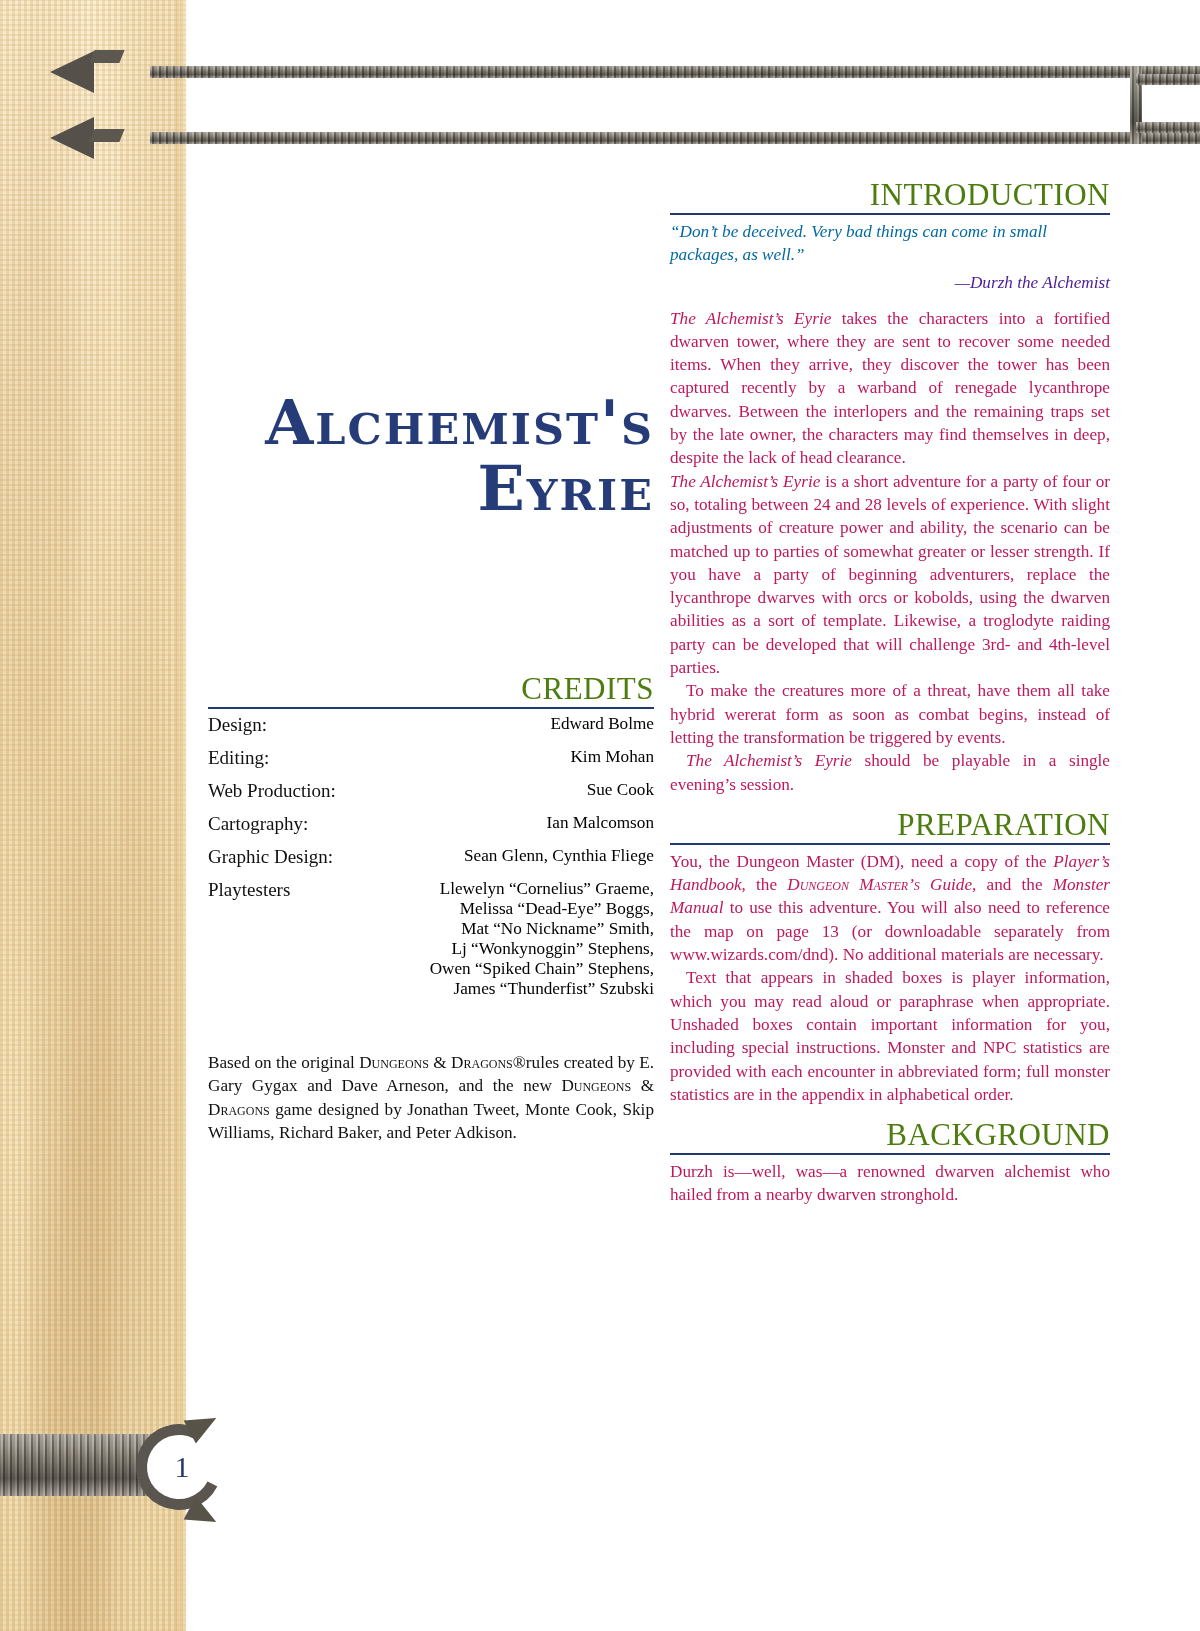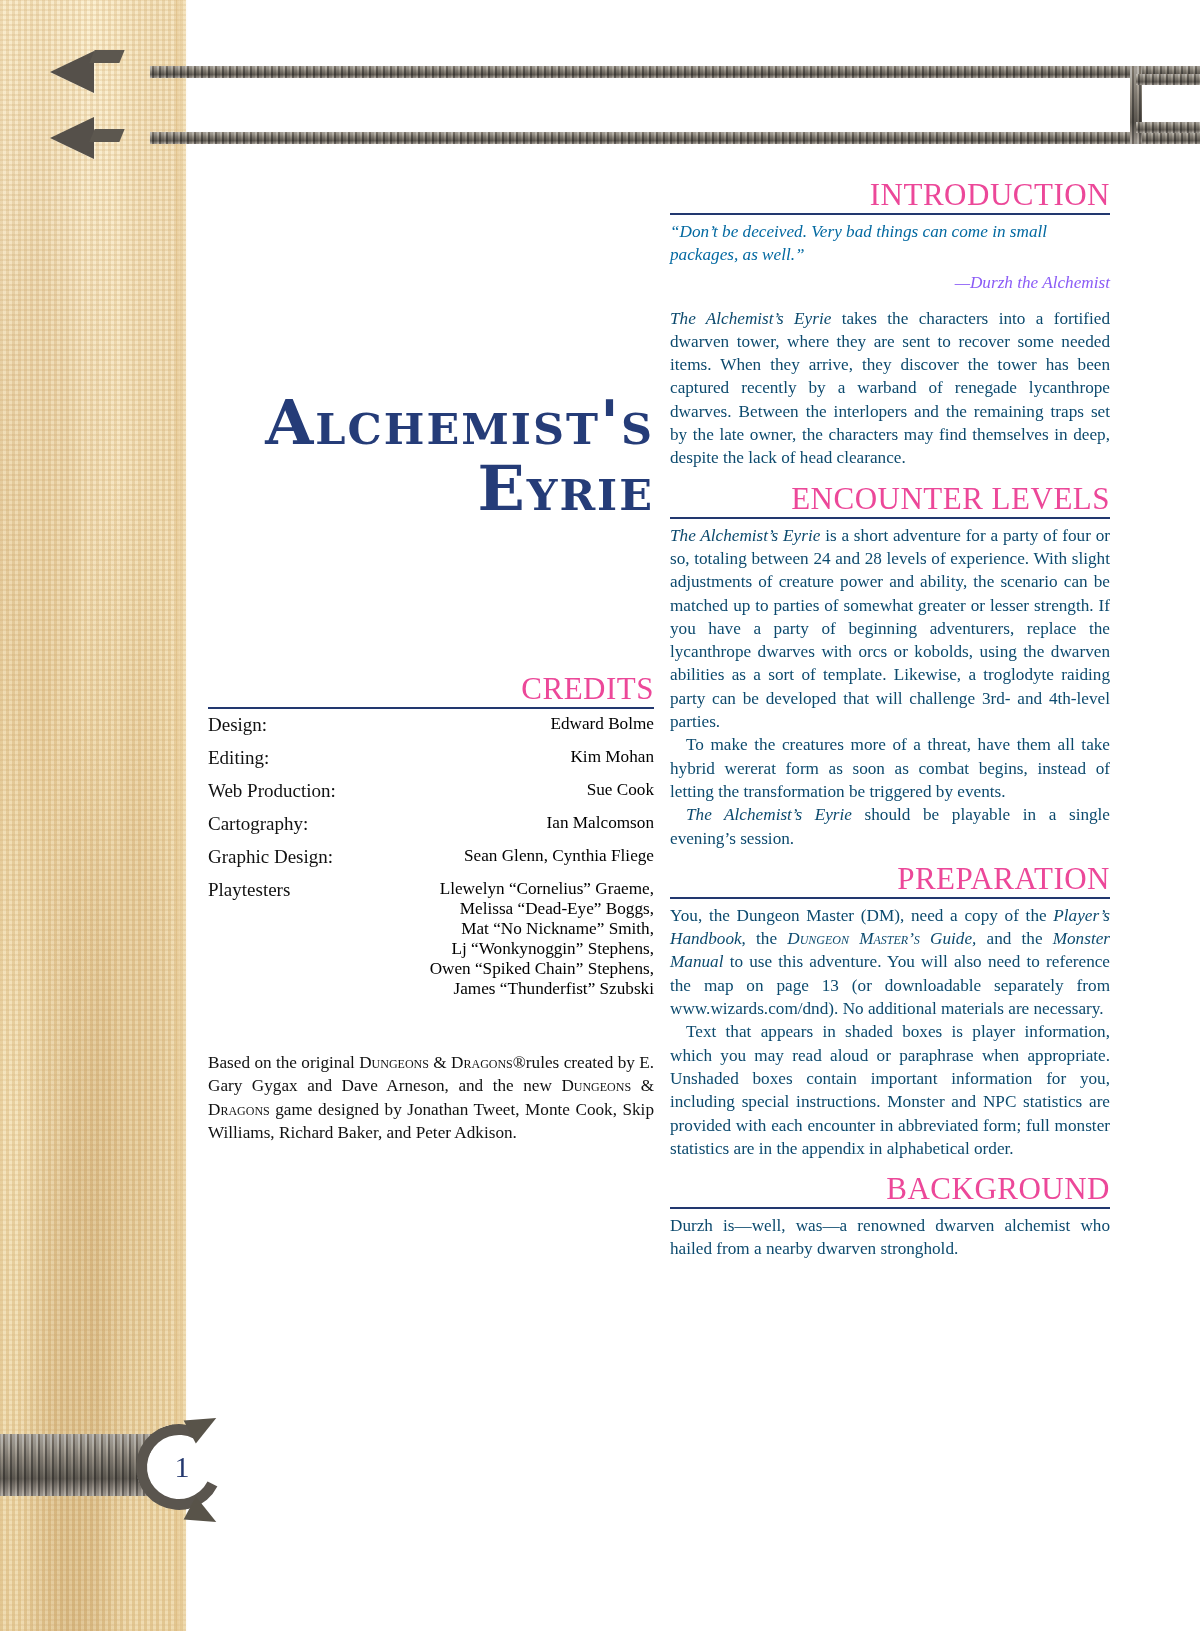--- a/index.html
+++ b/index.html
@@ -88,44 +88,44 @@
     color:#253c78;
     font-family:"DejaVu Serif",serif;
     font-size:62px;line-height:66px;font-weight:700;
     letter-spacing:2px;
   }
   .doc-title .ln{display:block;white-space:nowrap;}
   .doc-title .ln span{font-variant:small-caps;}
 
   
   .sec-head{
-    color:#ec4899;
+    color:#4d7c0f;
     font-family:"Liberation Serif",serif;
     font-size:31px;line-height:34px;font-weight:400;
     text-align:right;letter-spacing:.5px;
     border-bottom:2.5px solid #22386f;
     padding-bottom:1px;margin:0 0 5px 0;
     text-transform:uppercase;
   }
   .sec-head.tight{margin-top:12px;}
 
   
   p.body{
     margin:0;font-size:17.2px;line-height:23.3px;
-    text-align:justify;color:#0c4a6e;
+    text-align:justify;color:#be185d;
     font-family:"Liberation Serif",serif;
   }
   p.body.ind{text-indent:16px;}
   .it{font-style:italic;}
   .sc{font-variant:small-caps;}
   .quote{
     margin:0 0 6px 0;font-style:italic;font-size:17.2px;line-height:23.3px;
     text-align:left;color:#0369a1;
   }
-  .attrib{margin:0 0 14px 0;font-style:italic;font-size:17.2px;text-align:right;color:#8b5cf6;}
+  .attrib{margin:0 0 14px 0;font-style:italic;font-size:17.2px;text-align:right;color:#4c1d95;}
 
   
   .credits-wrap{margin-top:150px;}
   .credit-row{display:flex;justify-content:space-between;align-items:flex-start;margin-bottom:11px;}
   .credit-role{font-size:19px;color:#111;white-space:nowrap;}
   .credit-name{font-size:17.2px;color:#000000;text-align:right;flex:1;padding-left:18px;}
   .credit-name .nl{display:block;}
   .basedon{margin-top:52px;font-size:17.2px;line-height:23.3px;text-align:justify;color:#111;}
 </style>
 </head>
@@ -200,21 +200,20 @@
   </div>
 </div>
 
 <div class="col-right">
 
   <div class="sec-head">Introduction</div>
   <p class="quote">“Don’t be deceived. Very bad things can come in small packages, as well.”</p>
   <p class="attrib">—Durzh the Alchemist</p>
   <p class="body"><span class="it">The Alchemist’s Eyrie</span><span> takes the characters into a fortified dwarven tower, where they are sent to recover some needed items. When they arrive, they discover the tower has been captured recently by a warband of renegade lycanthrope dwarves. Between the interlopers and the remaining traps set by the late owner, the characters may find themselves in deep, despite the lack of head clearance.</span></p>
 
-  <div class="sec-head tight">Encounter Levels</div>
   <p class="body"><span class="it">The Alchemist’s Eyrie</span><span> is a short adventure for a party of four or so, totaling between 24 and 28 levels of experience. With slight adjustments of creature power and ability, the scenario can be matched up to parties of somewhat greater or lesser strength. If you have a party of beginning adventurers, replace the lycanthrope dwarves with orcs or kobolds, using the dwarven abilities as a sort of template. Likewise, a troglodyte raiding party can be developed that will challenge 3rd- and 4th-level parties.</span></p>
   <p class="body ind">To make the creatures more of a threat, have them all take hybrid wererat form as soon as combat begins, instead of letting the transformation be triggered by events.</p>
   <p class="body ind"><span class="it">The Alchemist’s Eyrie</span><span> should be playable in a single evening’s session.</span></p>
 
   <div class="sec-head tight">Preparation</div>
   <p class="body"><span>You, the Dungeon Master (DM), need a copy of the </span><span class="it">Player’s Handbook</span><span>, the </span><span class="it sc">Dungeon Master’s</span><span class="it"> Guide,</span><span> and the </span><span class="it">Monster Manual</span><span> to use this adventure. You will also need to reference the map on page 13 (or downloadable separately from www.wizards.com/dnd). No additional materials are necessary.</span></p>
   <p class="body ind">Text that appears in shaded boxes is player information, which you may read aloud or paraphrase when appropriate. Unshaded boxes contain important information for you, including special instructions. Monster and NPC statistics are provided with each encounter in abbreviated form; full monster statistics are in the appendix in alphabetical order.</p>
 
   <div class="sec-head tight">Background</div>
   <p class="body">Durzh is—well, was—a renowned dwarven alchemist who hailed from a nearby dwarven stronghold.</p>

